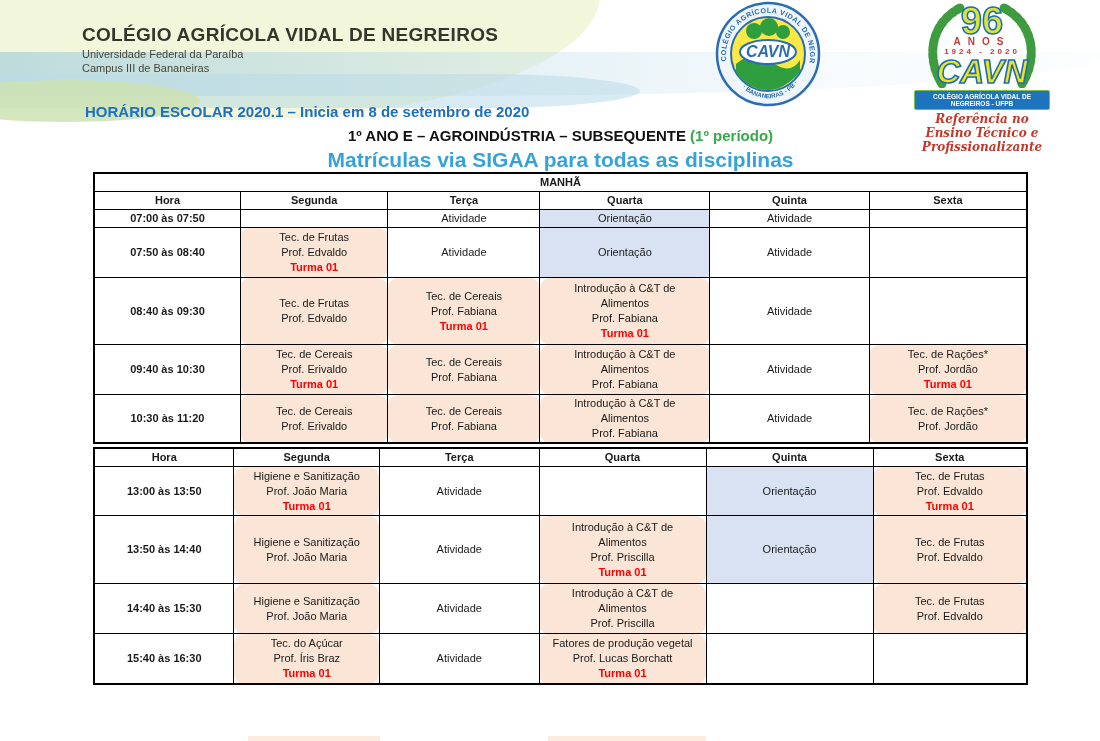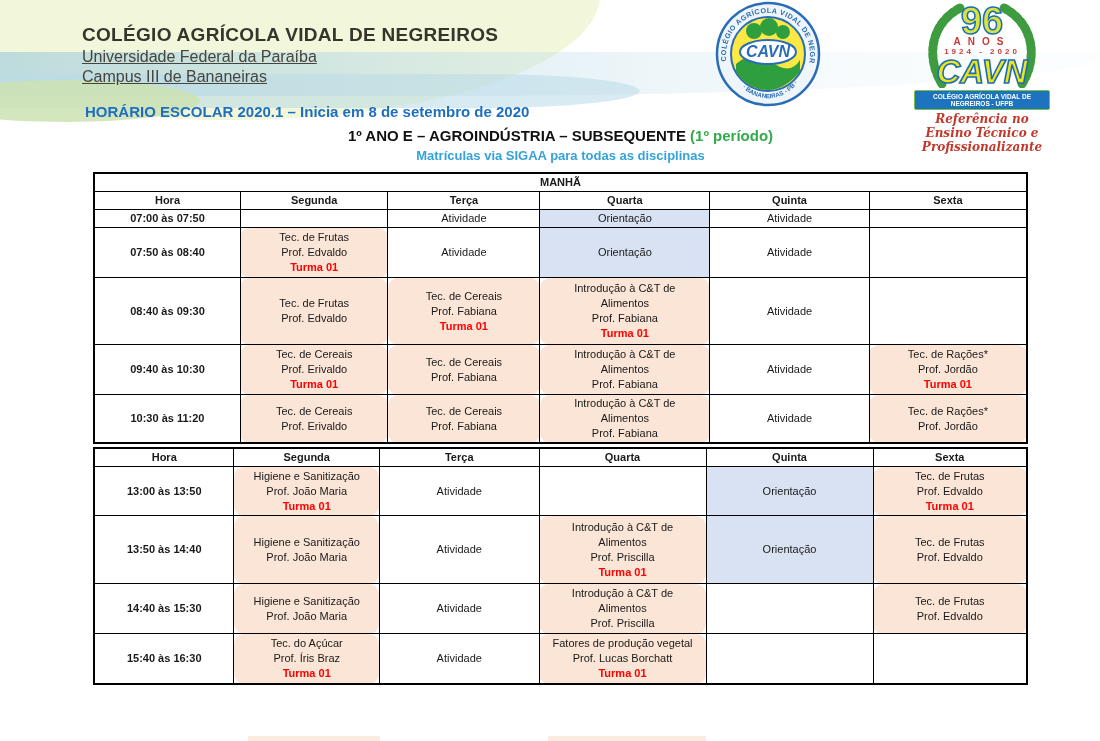--- a/index.html
+++ b/index.html
@@ -13,25 +13,25 @@
   .deco-yellow2{left:-160px;top:-92px;width:580px;height:200px;border-radius:50%;background:#f2f6da;}
   .deco-blueband{left:0;top:52px;width:1100px;height:44px;
     background:linear-gradient(90deg,rgba(168,208,222,.7) 0%,rgba(195,224,235,.45) 45%,rgba(214,235,243,.22) 75%,rgba(224,240,246,.10) 100%);
     border-radius:0 0 60% 0/0 0 90% 0;}
   .deco-blueband2{left:0;top:74px;width:640px;height:34px;border-radius:0 50% 50% 0/0 100% 100% 0;background:rgba(186,219,231,.55);}
   .deco-greenellipse{left:-70px;top:80px;width:270px;height:42px;border-radius:50%;background:rgba(205,226,177,.85);}
 
   
   .hdr{position:absolute;left:82px;top:24px;color:#3a3a31;}
   .hdr .school{font-size:19px;font-weight:700;letter-spacing:.3px;color:#35352c;}
-  .hdr .sub{font-size:16px;margin-top:2px;color:#45453b;text-decoration:underline;}
+  .hdr .sub{font-size:11px;margin-top:2px;color:#45453b;}
   .title1{position:absolute;left:85px;top:103px;font-size:15px;font-weight:700;color:#1e6fc0;}
   .title2{position:absolute;left:93px;top:127px;width:935px;text-align:center;font-size:15px;font-weight:700;color:#111;}
   .title2 .period{color:#33ab4a;}
-  .title3{position:absolute;left:93px;top:148px;width:935px;text-align:center;font-size:13px;font-weight:700;color:#35a3da;}
+  .title3{position:absolute;left:93px;top:148px;width:935px;text-align:center;font-size:21px;font-weight:700;color:#35a3da;}
 
   
   .seal{position:absolute;left:714px;top:0px;}
   .badge{position:absolute;left:912px;top:4px;width:140px;text-align:center;}
   .badge .num{font-size:38px;line-height:34px;font-weight:700;color:#dbe23a;-webkit-text-stroke:1.5px #1b6fb8;text-shadow:0 0 1px #1b6fb8;}
   .badge .anos{font-size:10px;font-weight:700;letter-spacing:7px;color:#c43a3a;margin-top:-2px;}
   .badge .years{font-size:8px;font-weight:700;letter-spacing:3px;color:#c43a3a;}
   .badge .acr{font-size:33px;line-height:32px;font-weight:800;font-style:italic;color:#f2e313;-webkit-text-stroke:1.6px #1b6fb8;text-shadow:0 0 1px #1b6fb8;}
   .badge .bar{margin:2px auto 0;background:#1e73be;border:1px solid #79c143;border-radius:2px;color:#fff;font-size:6.5px;font-weight:700;padding:2px 1px;width:132px;}
   .badge .tagline{font-size:12px;font-style:italic;font-weight:700;color:#c0392b;margin-top:2px;font-family:"DejaVu Serif",serif;}

